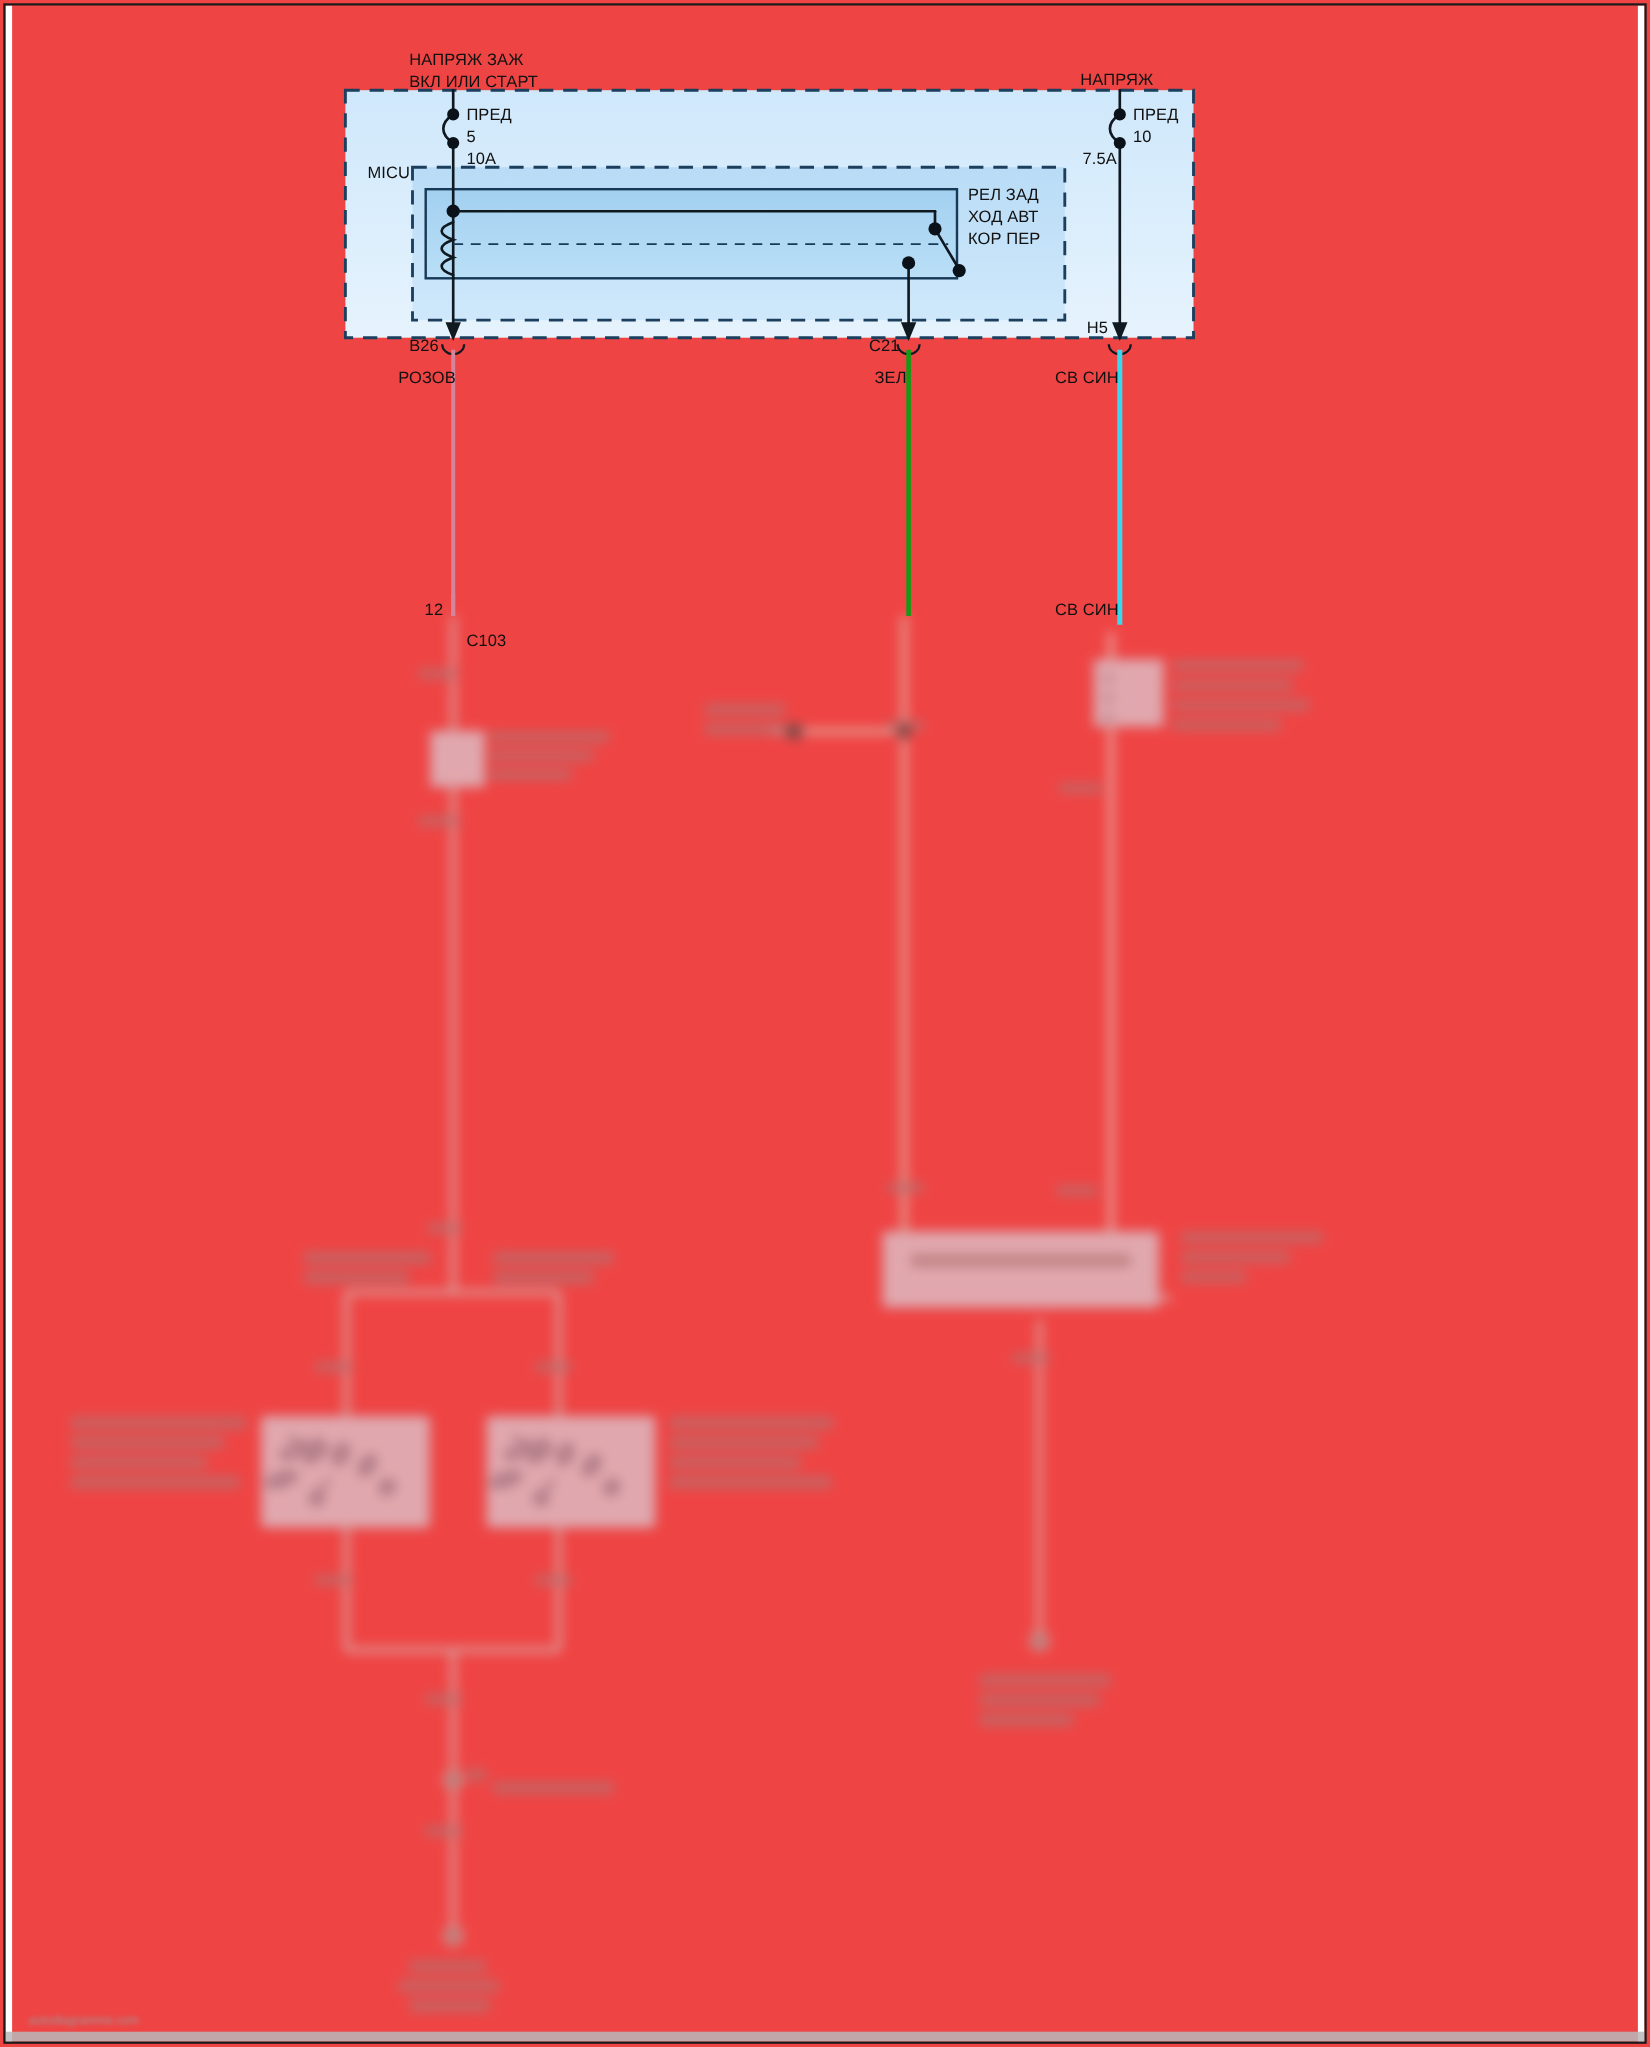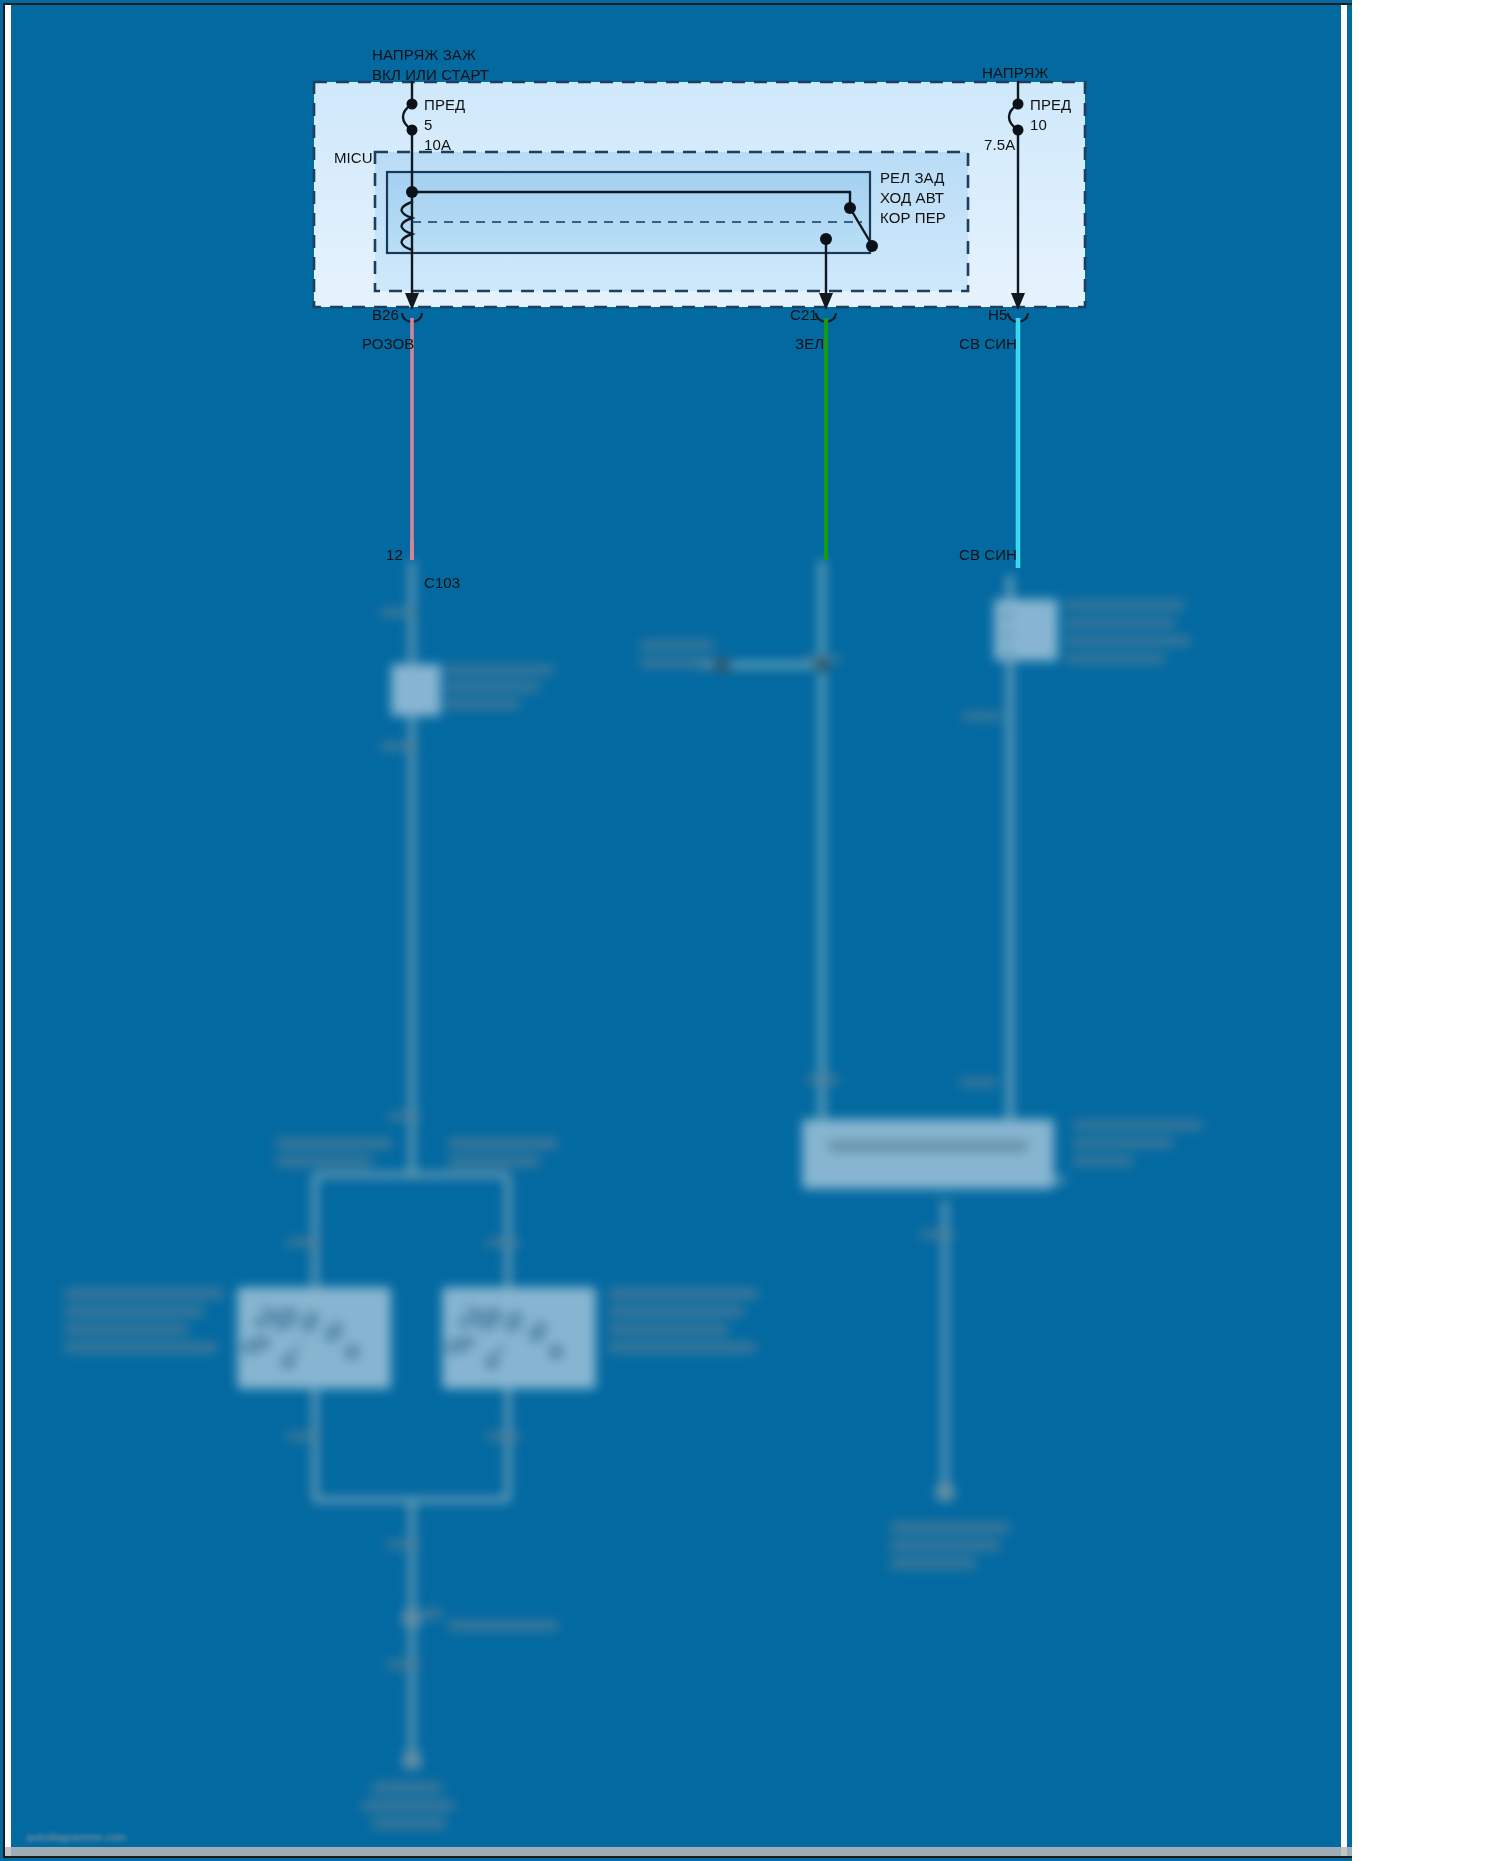--- a/index.html
+++ b/index.html
@@ -3,24 +3,24 @@
 <meta charset="utf-8">
 <title>Wiring Diagram</title>
 <style>
   html,body{margin:0;padding:0;background:#ffffff;}
   body{
     font-family:"Liberation Sans","DejaVu Sans",sans-serif;
     -webkit-font-smoothing:antialiased;
   }
   #page{
     position:relative;
-    width:1352px;
+    width:1500px;
     height:1861px;
     overflow:hidden;
-    background:#0369a1;
+    background:#ef4444;
     box-sizing:border-box;
   }
   
   #frame{
     position:absolute;
     left:3px; top:3px;
     width:1494px; height:1855px;
     border:2px solid #1a1a1a;
     box-sizing:border-box;
     pointer-events:none;
@@ -330,21 +330,21 @@
     <div class="lbl" style="left:1030px; top:95px;">ПРЕД</div>
     <div class="lbl" style="left:1030px; top:115px;">10</div>
     <div class="lbl" style="left:984px; top:135px;">7.5A</div>
 
     <div class="lbl" style="left:372px; top:305px;">B26</div>
     <div class="lbl" style="left:362px; top:334px;text-align:center;">РОЗОВ</div>
 
     <div class="lbl" style="left:790px; top:305px;">C21</div>
     <div class="lbl" style="left:795px; top:334px;">ЗЕЛ</div>
 
-    <div class="lbl" style="left:988px; top:305px;">H5</div>
+    <div class="lbl" style="left:988px; top:289px;">H5</div>
     <div class="lbl" style="left:959px; top:334px;">СВ СИН</div>
 
     <div class="lbl" style="left:386px; top:545px;">12</div>
     <div class="lbl" style="left:424px; top:545px;margin-top:28px;">C103</div>
     <div class="lbl" style="left:959px; top:545px;">СВ СИН</div>
   </div>
 
   <div id="watermark">autodiagramme.com</div>
   <div id="bottomband"></div>
   <div id="leftgutter"></div>

